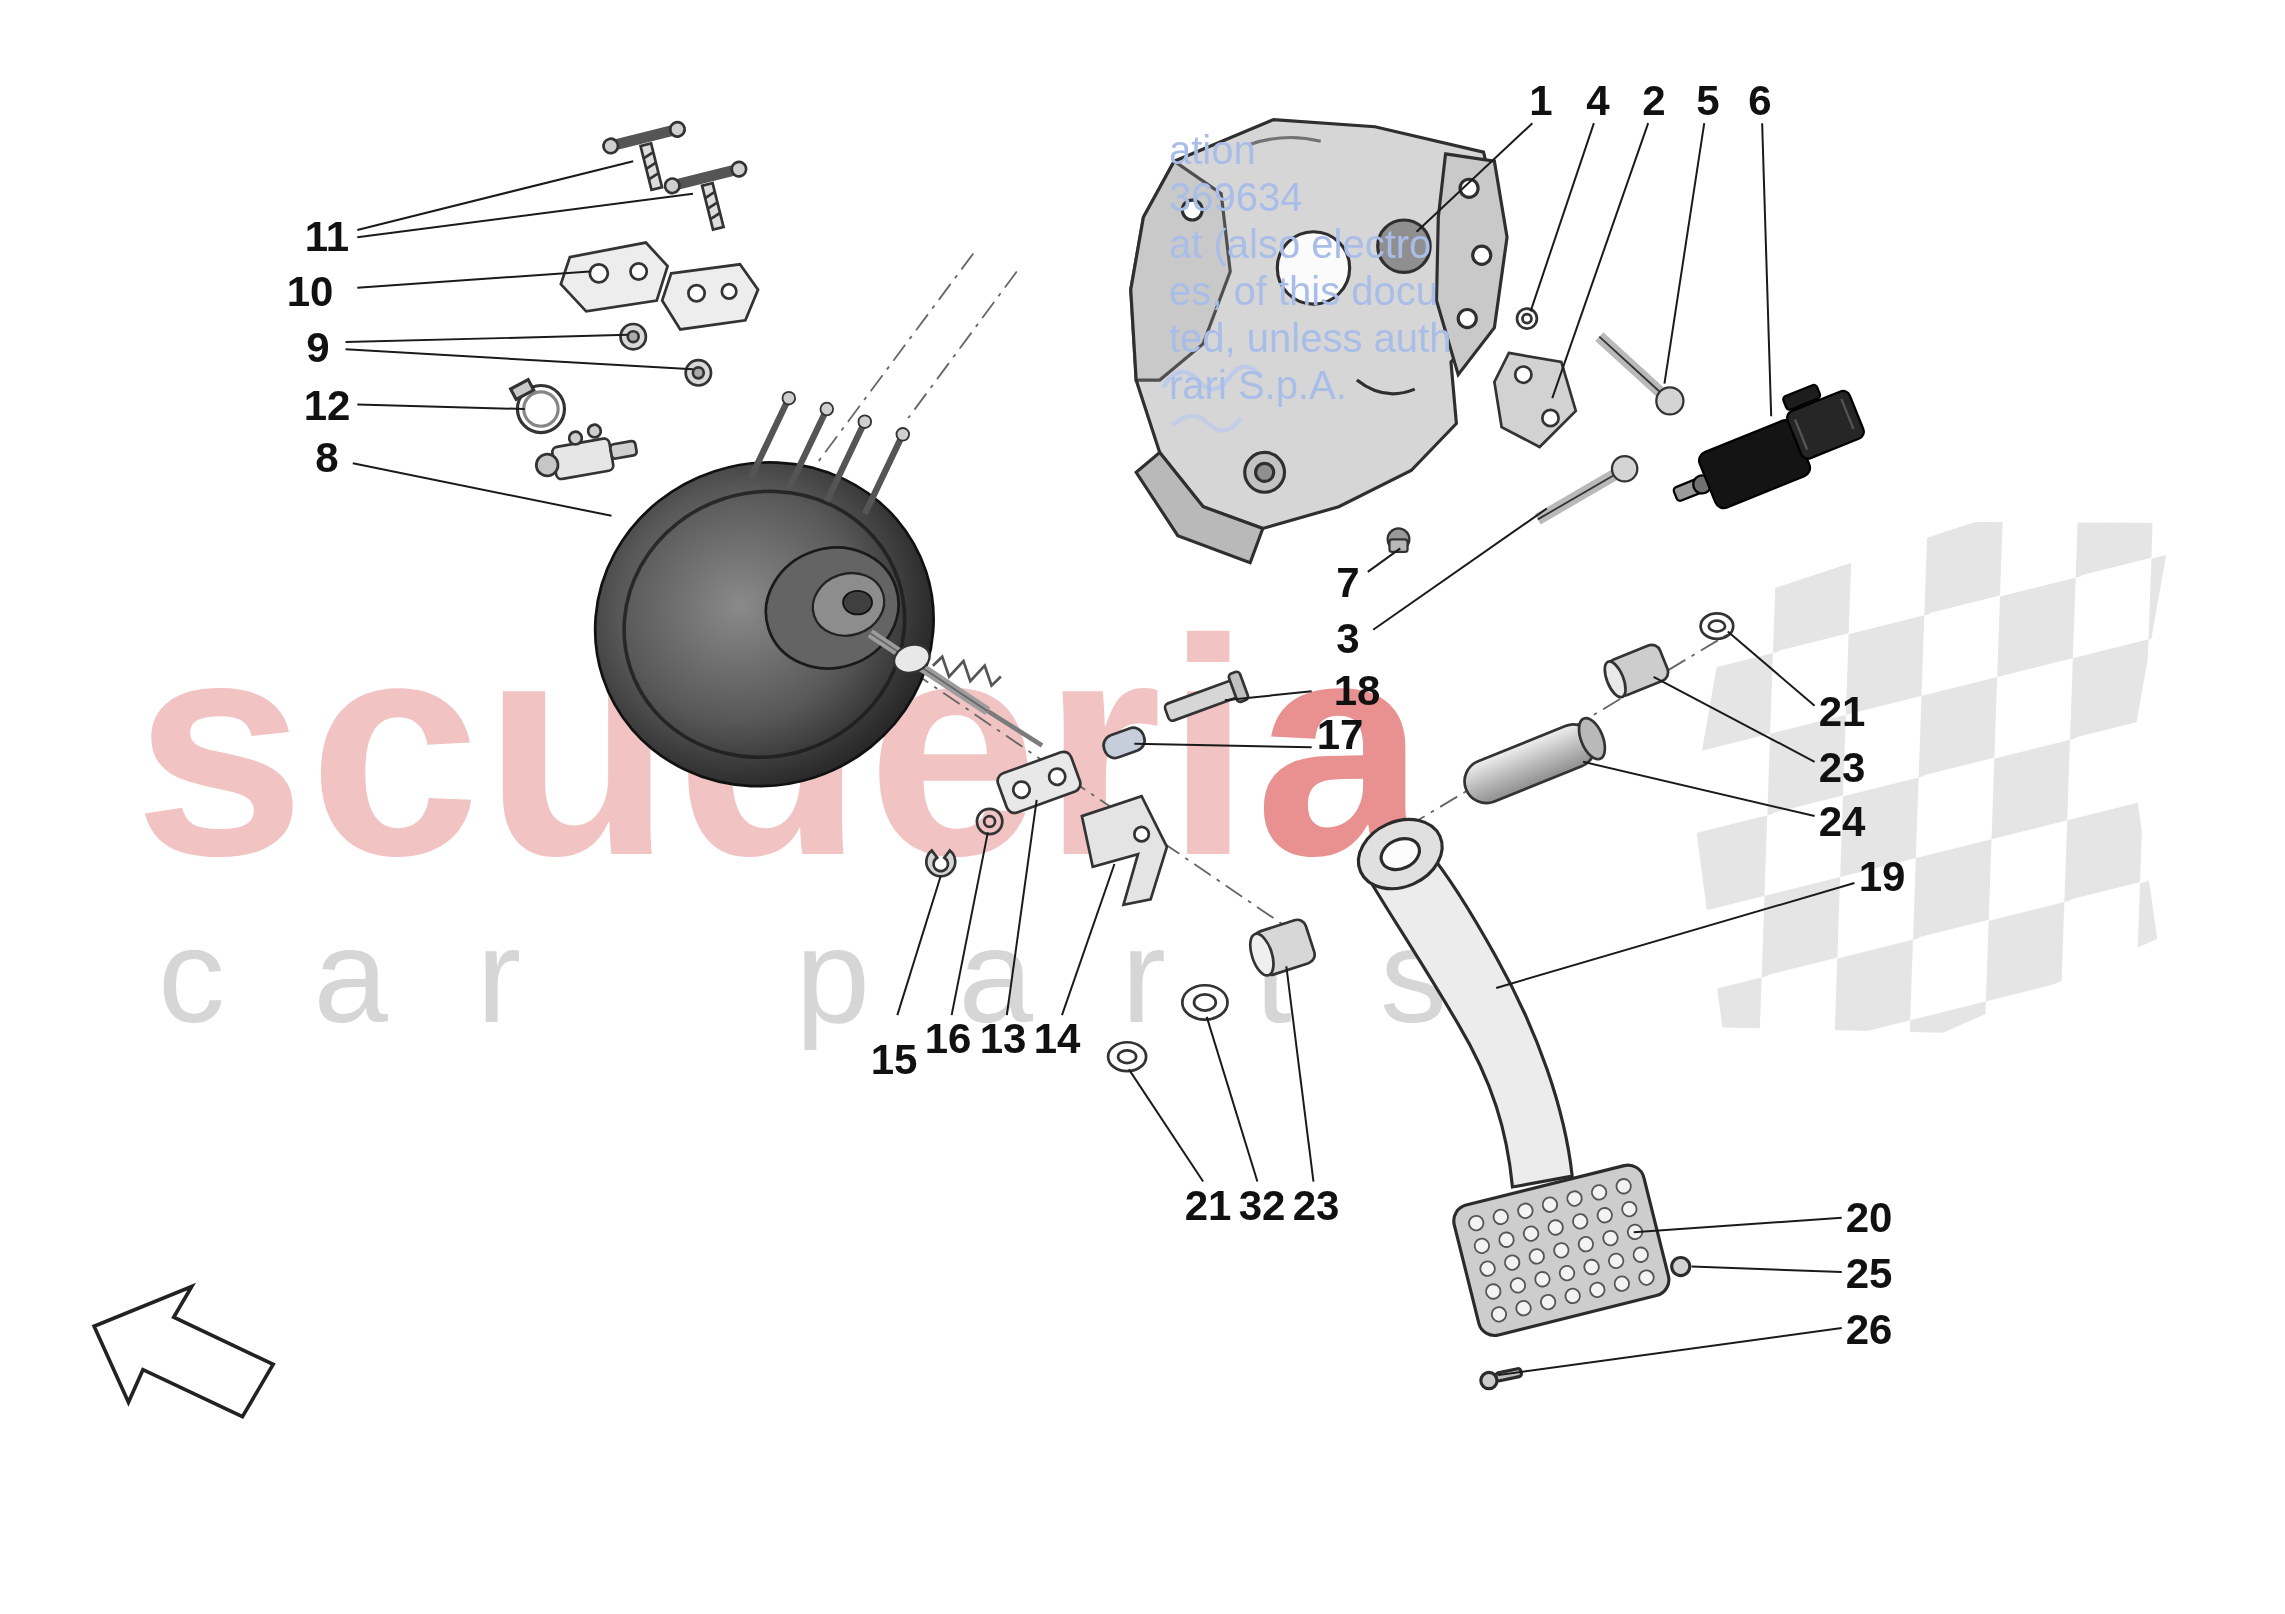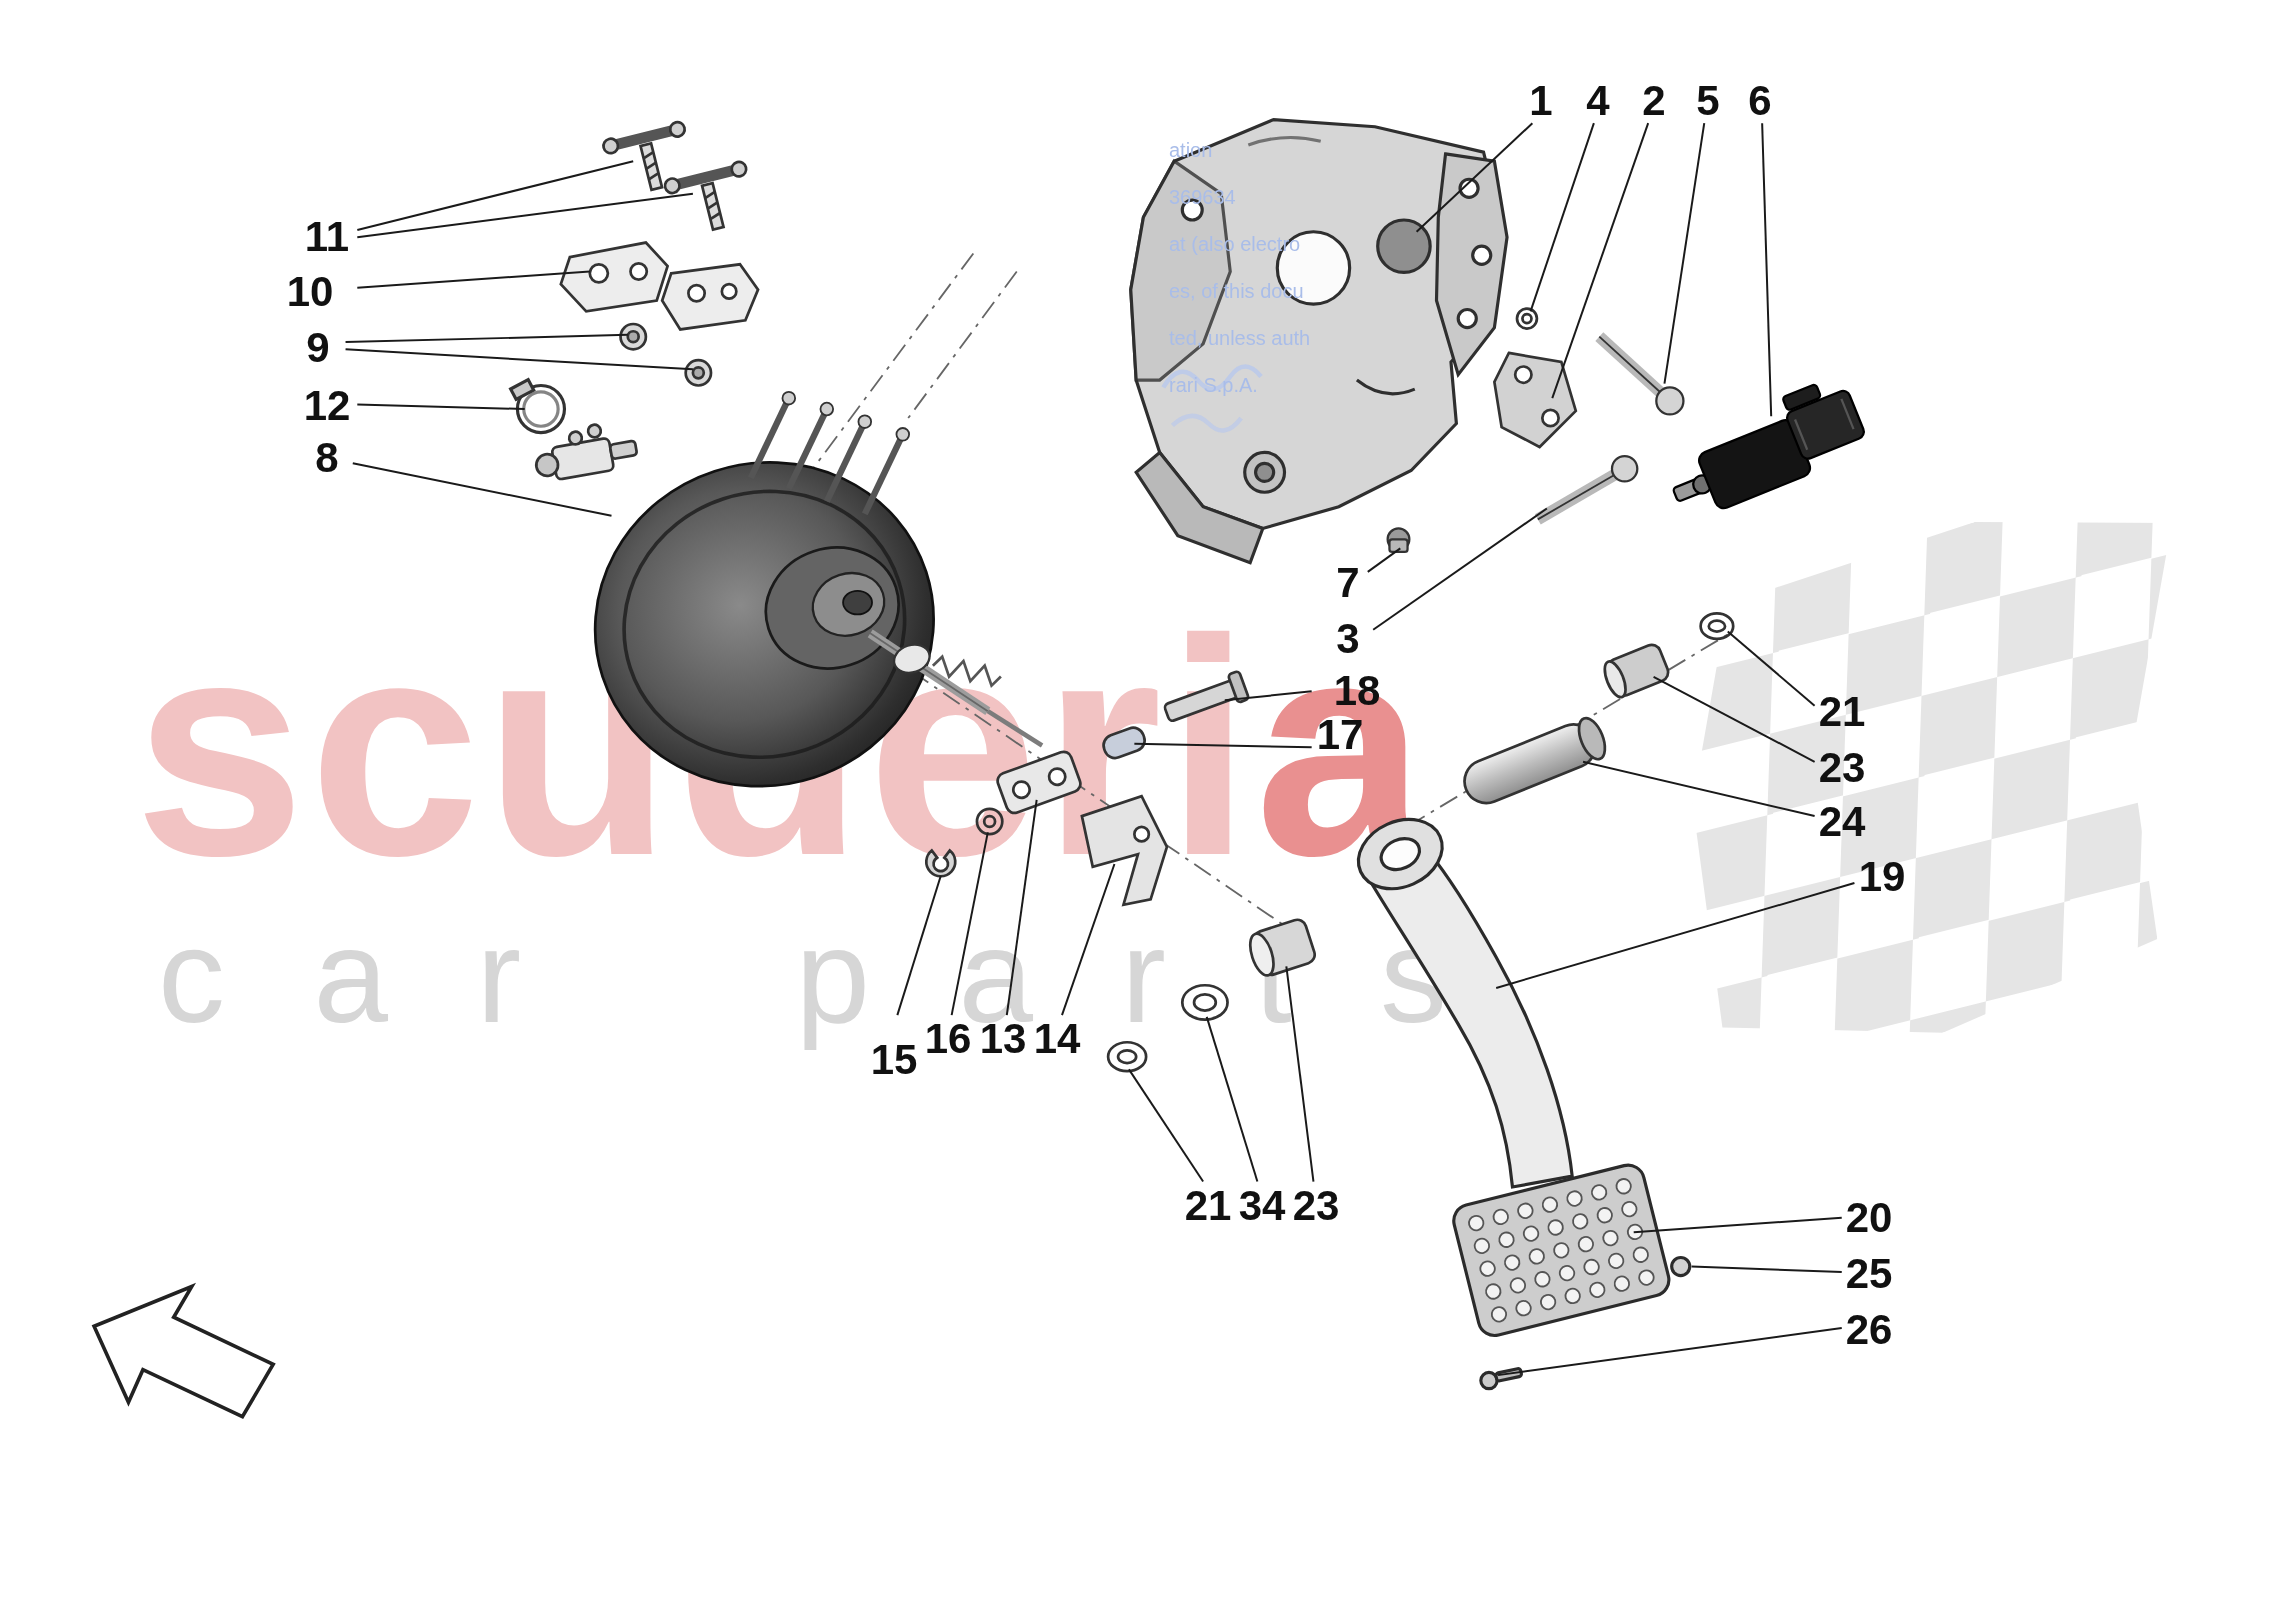--- a/index.html
+++ b/index.html
@@ -21,21 +21,21 @@
   .wm-flag{
     position:absolute;left:1684px;top:541px;width:488px;height:488px;z-index:1;
     background-image:conic-gradient(#e2e2e2 0 25%, transparent 0 50%, #e2e2e2 0 75%, transparent 0);
     background-size:156px 156px;
     transform:rotate(-14deg) skewX(-16deg);
     clip-path:polygon(6% 4%, 58% 0, 100% 10%, 93% 54%, 100% 92%, 55% 100%, 8% 88%, 0 42%);
     opacity:.9;
   }
   .wm-notice{
     position:absolute;left:1169px;top:127px;z-index:4;
-    color:#a9bde9;font-size:20px;line-height:47px;white-space:nowrap;
+    color:#a9bde9;font-size:40px;line-height:47px;white-space:nowrap;
   }
   #drawing{z-index:3;}
   #leaders{z-index:5;}
   #callouts{position:absolute;left:0;top:0;width:100%;height:100%;z-index:6;pointer-events:none;}
   .callout{
     position:absolute;transform:translate(-50%,-50%);
     font-size:42px;font-weight:700;color:#111;line-height:1;
   }
 </style>
 </head>
@@ -376,21 +376,21 @@
       <div class="callout" style="left: 1340px; top: 735px;">17</div>
       <div class="callout" style="left: 1842px; top: 712px;">21</div>
       <div class="callout" style="left: 1842px; top: 768px;">23</div>
       <div class="callout" style="left: 1842px; top: 822px;">24</div>
       <div class="callout" style="left: 1882px; top: 877px;">19</div>
       <div class="callout" style="left: 894px; top: 1060px;">15</div>
       <div class="callout" style="left: 948px; top: 1039px;">16</div>
       <div class="callout" style="left: 1003px; top: 1039px;">13</div>
       <div class="callout" style="left: 1057px; top: 1039px;">14</div>
       <div class="callout" style="left: 1208px; top: 1206px;">21</div>
-      <div class="callout" style="left: 1262px; top: 1206px;">34</div>
+      <div class="callout" style="left: 1262px; top: 1206px;">32</div>
       <div class="callout" style="left: 1316px; top: 1206px;">23</div>
       <div class="callout" style="left: 1869px; top: 1218px;">20</div>
       <div class="callout" style="left: 1869px; top: 1274px;">25</div>
       <div class="callout" style="left: 1869px; top: 1330px;">26</div>
     </div>
 
 </div>
 
 
 </body></html>

